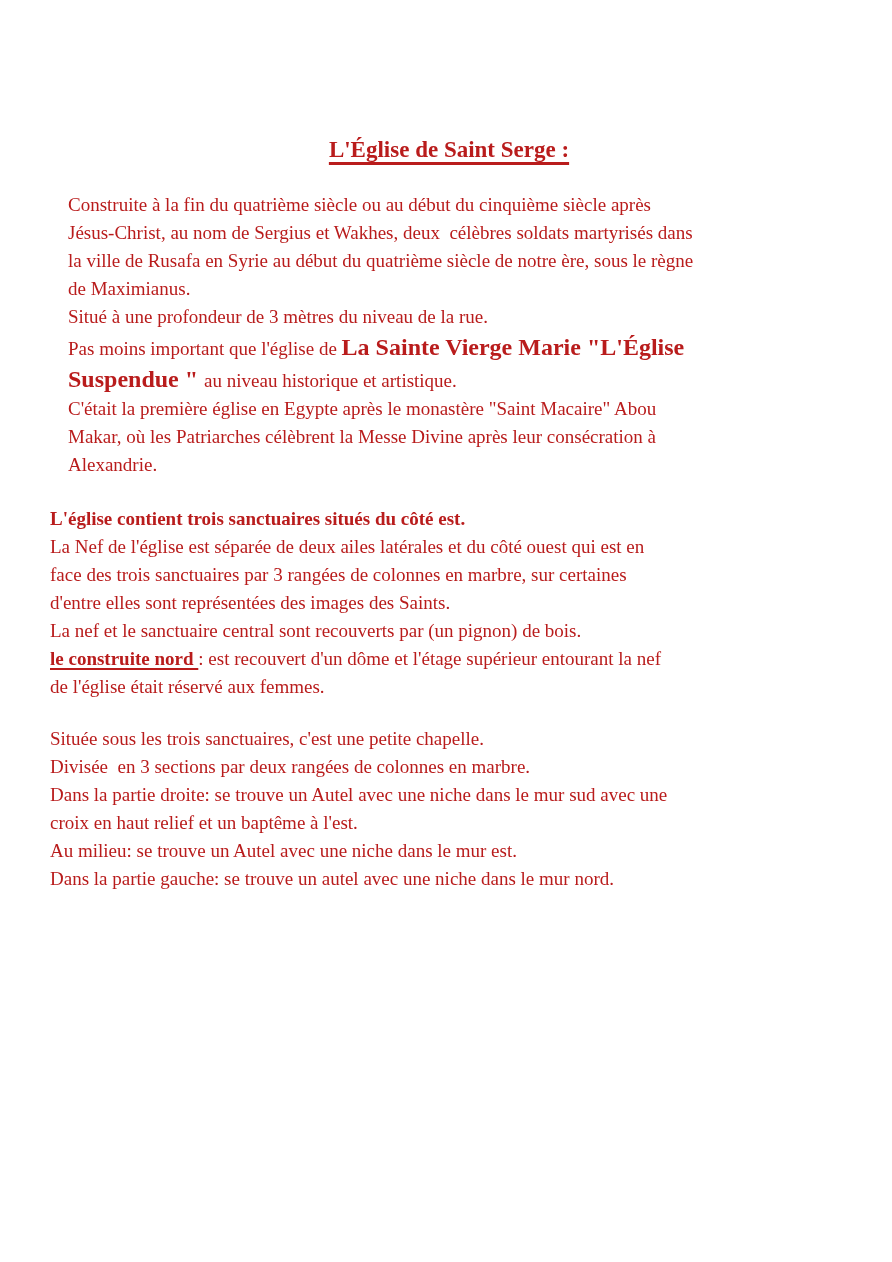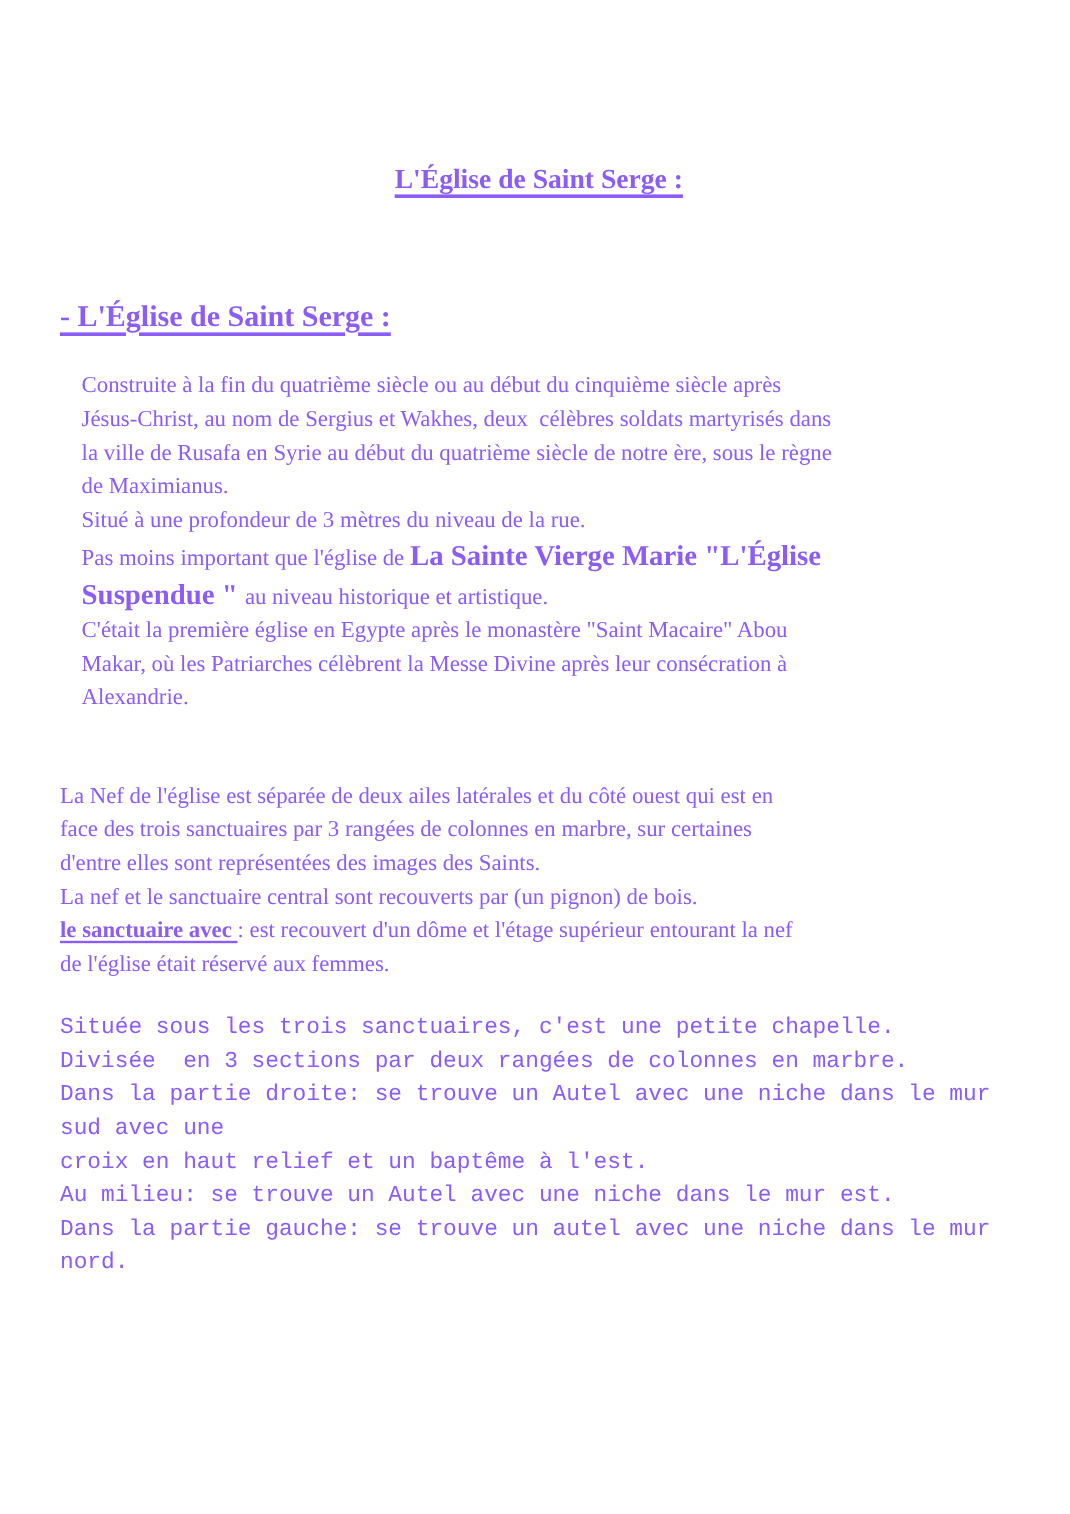--- a/index.html
+++ b/index.html
@@ -7,21 +7,21 @@
     margin: 0;
     padding: 0;
     background: #ffffff;
   }
   .page {
     position: relative;
     width: 892px;
     height: 1262px;
     margin: 0 auto;
     background: #ffffff;
-    color: #8b5cf6;
+    color: #b91c1c;
     font-family: "Liberation Serif", "DejaVu Serif", serif;
     box-sizing: border-box;
     padding: 0 44px 0 50px;
     overflow: hidden;
   }
   .block {
     white-space: pre-line;
     font-size: 19px;
     line-height: 28px;
     margin: 0;
@@ -66,45 +66,44 @@
   .block-heading-large .seg-bold-underline {
     font-size: 26px;
     line-height: 36px;
     text-decoration-thickness: 3px;
     text-underline-offset: 6px;
   }
   
   [data-name="paragraph-construction"] { margin-top: 22px; }
   [data-name="paragraph-history"]      { margin-top: 26px; margin-left: 18px; }
   [data-name="paragraph-sanctuaries"]  { margin-top: 26px; }
-  [data-name="paragraph-grotto"]       { margin-top: 24px; font-family: Liberation Mono, monospace; }
+  [data-name="paragraph-grotto"]       { margin-top: 24px; }
 </style>
 </head>
 <body>
 
 <div class="page" data-name="document-page">
   <div id="doc-root" data-name="document-body">
       <div class="block block-title" data-name="document-title"><span class="seg seg-bold-underline" data-name="text-segment">L'Église de Saint Serge :</span></div>
-      <div class="block block-heading" data-name="section-heading-main"><span class="seg seg-bold-underline" data-name="text-segment">- L'Église de Saint Serge :</span></div>
       <div class="block block-paragraph" data-name="paragraph-history"><span class="seg seg-regular" data-name="text-segment">Construite à la fin du quatrième siècle ou au début du cinquième siècle après
 Jésus-Christ, au nom de Sergius et Wakhes, deux&nbsp; célèbres soldats martyrisés dans
 la ville de Rusafa en Syrie au début du quatrième siècle de notre ère, sous le règne
 de Maximianus.
 Situé à une profondeur de 3 mètres du niveau de la rue.
 Pas moins important que l'église de </span><span class="seg seg-bold-large" data-name="text-segment">La Sainte Vierge Marie "L'Église
 Suspendue " </span><span class="seg seg-regular" data-name="text-segment">au niveau historique et artistique.
 C'était la première église en Egypte après le monastère "Saint Macaire" Abou
 Makar, où les Patriarches célèbrent la Messe Divine après leur consécration à
 Alexandrie.</span></div>
-      <div class="block block-paragraph" data-name="paragraph-sanctuaries"><span class="seg seg-regular" data-name="text-segment">
+      <div class="block block-paragraph" data-name="paragraph-sanctuaries"><span class="seg seg-bold" data-name="text-segment">L'église contient trois sanctuaires situés du côté est.</span><span class="seg seg-regular" data-name="text-segment">
 La Nef de l'église est séparée de deux ailes latérales et du côté ouest qui est en
 face des trois sanctuaires par 3 rangées de colonnes en marbre, sur certaines
 d'entre elles sont représentées des images des Saints.
 La nef et le sanctuaire central sont recouverts par (un pignon) de bois.
-</span><span class="seg seg-bold-underline" data-name="text-segment">le sanctuaire avec </span><span class="seg seg-regular" data-name="text-segment">: est recouvert d'un dôme et l'étage supérieur entourant la nef
+</span><span class="seg seg-bold-underline" data-name="text-segment">le construite nord </span><span class="seg seg-regular" data-name="text-segment">: est recouvert d'un dôme et l'étage supérieur entourant la nef
 de l'église était réservé aux femmes.</span></div>
       <div class="block block-paragraph" data-name="paragraph-grotto"><span class="seg seg-regular" data-name="text-segment">Située sous les trois sanctuaires, c'est une petite chapelle.
 Divisée&nbsp; en 3 sections par deux rangées de colonnes en marbre.
 Dans la partie droite: se trouve un Autel avec une niche dans le mur sud avec une
 croix en haut relief et un baptême à l'est.
 Au milieu: se trouve un Autel avec une niche dans le mur est.
 Dans la partie gauche: se trouve un autel avec une niche dans le mur nord.</span></div>
     </div>
 </div>
 

